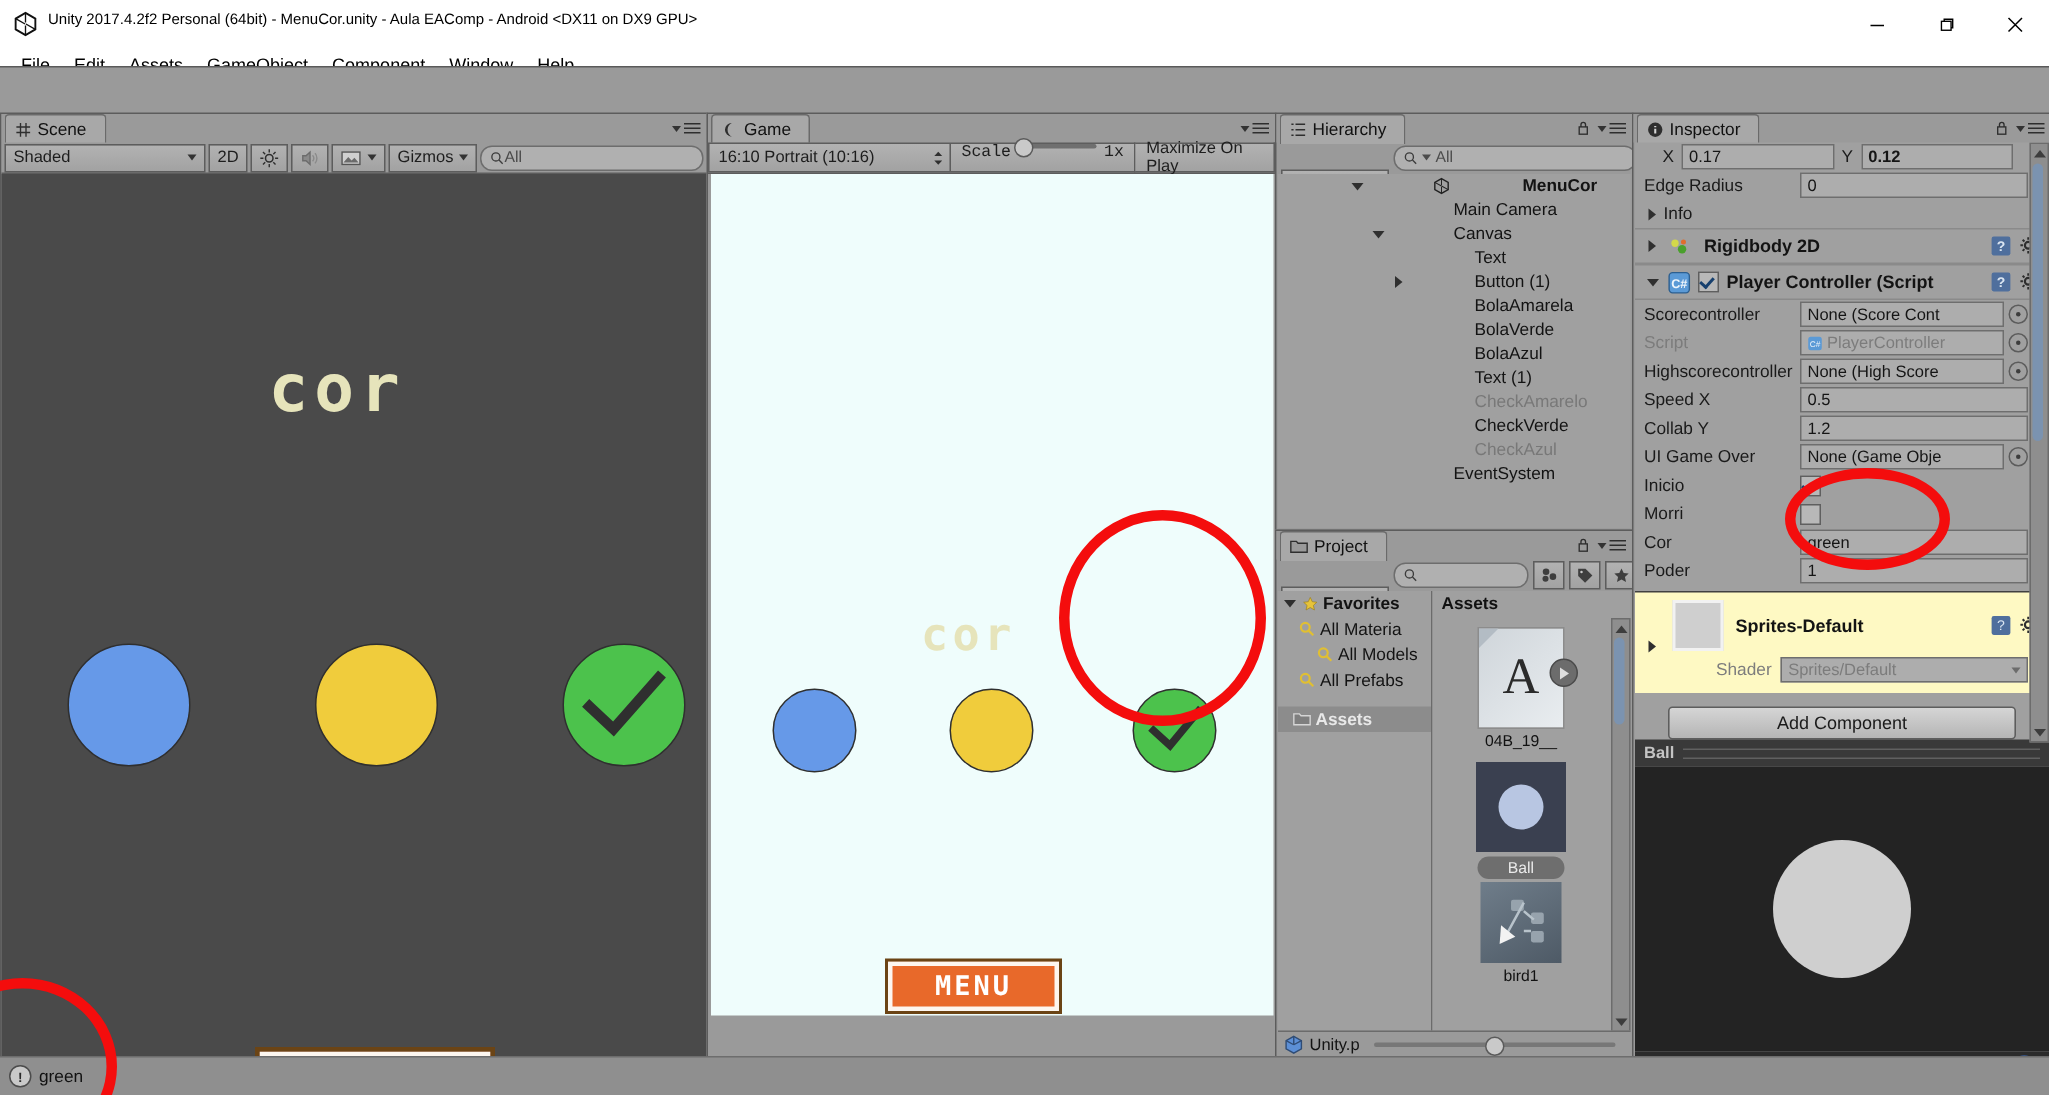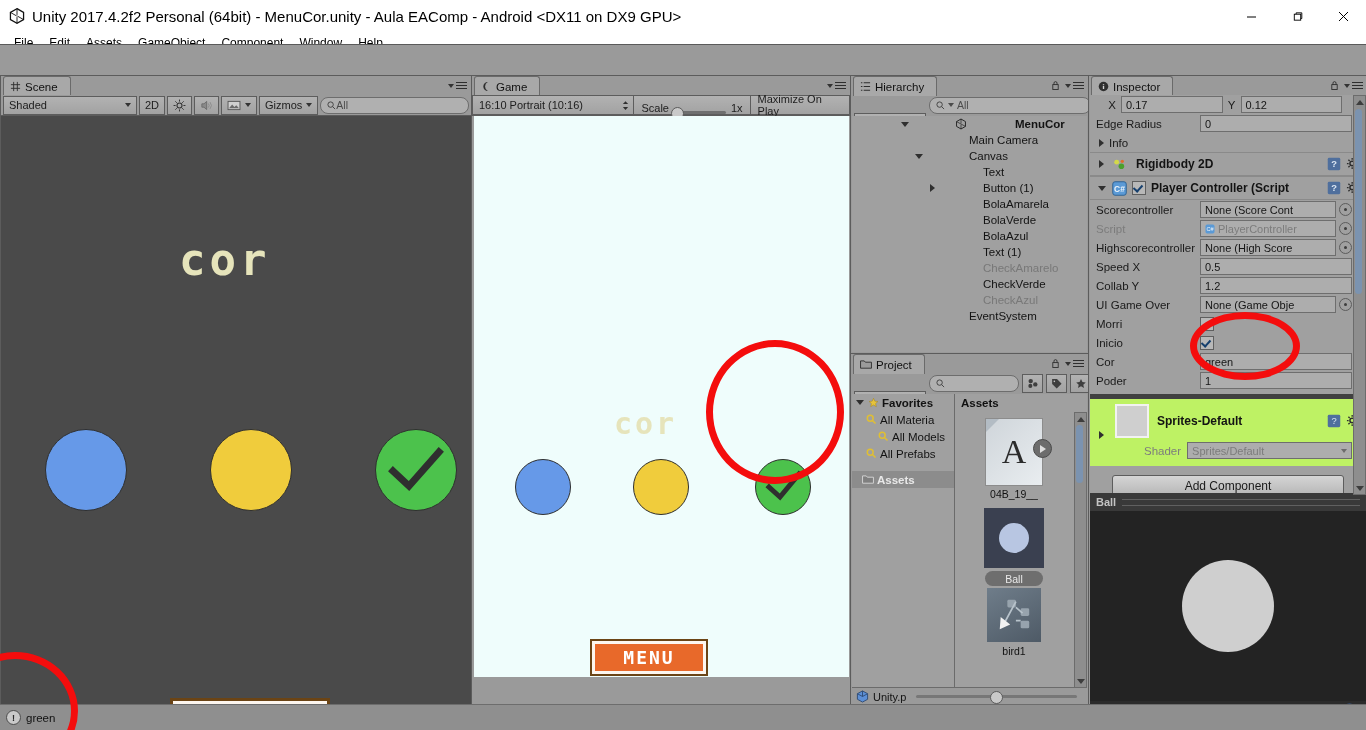--- a/index.html
+++ b/index.html
@@ -4,21 +4,21 @@
 <style>
   html,body{margin:0;padding:0;background:#808080;}
   body{width:1366px;height:730px;overflow:hidden;
        font-family:"Liberation Sans","DejaVu Sans",sans-serif;
        font-size:11px;color:#000;-webkit-font-smoothing:none;}
   .app{position:relative;width:1366px;height:730px;background:#9a9a9a;}
 
   
   .titlebar{position:absolute;left:0;top:0;width:1366px;height:32px;background:#ffffff;}
   .tb-icon{position:absolute;left:8px;top:7px;width:18px;height:18px;}
-  .tb-title{position:absolute;left:32px;top:8px;font-size:15px;color:#000;white-space:nowrap;}
+  .tb-title{position:absolute;left:32px;top:8px;font-size:10px;color:#000;white-space:nowrap;}
   .tb-btns{position:absolute;right:0;top:0;height:32px;display:flex;}
   .tb-btn{width:46px;height:32px;display:flex;align-items:center;justify-content:center;font-size:13px;color:#000;}
 
   
   .menubar{position:absolute;left:0;top:32px;width:1366px;height:22px;background:#ffffff;display:flex;align-items:center;padding-left:6px;}
   .menubar span{padding:2px 8px;font-size:12px;color:#000;}
 
   
   .toolbar{position:absolute;left:0;top:44px;width:1366px;height:30px;background:#9a9a9a;border-top:1px solid #5a5a5a;}
   .tbgroup{position:absolute;display:flex;}
@@ -63,22 +63,22 @@
   .svsearch{flex:1;height:15px;background:#b0b0b0;border:1px solid #6d6d6d;border-radius:8px;
             display:flex;align-items:center;padding:0 6px;font-size:10.5px;color:#4a4a4a;margin-right:4px;}
   .sv-canvas{position:absolute;left:0;top:40px;right:0;bottom:0;background:#4a4a4a;overflow:hidden;}
 
   
   #game-view{left:471px;top:75px;width:378px;height:630px;}
   .gv-toolbar{position:absolute;left:0;top:19px;width:100%;height:20px;background:#9a9a9a;border-bottom:1px solid #5c5c5c;
               display:flex;align-items:center;}
   .gvdd{height:18px;min-width:150px;background:linear-gradient(#b2b2b2,#a2a2a2);border:1px solid #5d5d5d;
         display:flex;align-items:center;justify-content:space-between;padding:0 4px 0 6px;font-size:11px;color:#1d1d1d;}
-  .gvscale{height:18px;display:flex;align-items:flex-end;gap:5px;padding:0 7px;background:linear-gradient(#b2b2b2,#a2a2a2);
-           border:1px solid #5d5d5d;border-left:none;font-size:11px;color:#1d1d1d;}
+  .gvscale{height:18px;display:flex;align-items:flex-start;gap:5px;padding:0 7px;background:linear-gradient(#b2b2b2,#a2a2a2);
+           border:1px solid #5d5d5d;border-left:none;font-size:11px;color:#1d1d1d;font-family:Liberation Mono, monospace;}
   .slider{position:relative;width:52px;height:3px;background:#6f6f6f;border-radius:2px;}
   .slider .knob{position:absolute;left:-3px;top:-4px;width:11px;height:11px;border-radius:50%;background:#c9c9c9;border:1px solid #5a5a5a;}
   .gvmax{height:18px;display:flex;align-items:center;padding:0 7px;background:linear-gradient(#b2b2b2,#a2a2a2);
          border:1px solid #5d5d5d;border-left:none;font-size:11px;color:#1d1d1d;}
   .gv-canvas{position:absolute;left:2px;top:40px;right:1px;bottom:29px;background:#effdfc;overflow:hidden;}
 
   
   #hierarchy{left:850px;top:75px;width:237px;height:277px;}
   .hsearchbar{position:absolute;left:0;top:19px;width:100%;height:20px;display:flex;align-items:center;gap:3px;padding:0 3px;}
   .createbtn{height:17px;padding:0 5px;background:linear-gradient(#b2b2b2,#a2a2a2);border:1px solid #5d5d5d;
@@ -699,21 +699,21 @@
           </span>
       </div>
     </div>
 
     <div class="insp-body">
 
       <div class="irow" style="padding-left:0;">
         <div style="width:26px;text-align:right;padding-right:5px;">X</div>
         <div class="ifield" style="flex:1;">0.17</div>
         <div style="width:18px;text-align:center;">Y</div>
-        <div class="ifield" style="flex:1;margin-right:10px;">0.12</div>
+        <div class="ifield" style="flex:1;margin-right:10px;font-weight:bold;">0.12</div>
       </div>
       <div class="irow">
         <div class="ilabel">Edge Radius</div>
         <div class="ifield">0</div>
       </div>
       <div class="irow">
         <span class="tw">
             <span class="right"></span>
           </span>
         <span style="margin-left:2px;">Info</span>
@@ -812,42 +812,42 @@
           <div class="irow">
             <div class="ilabel">UI Game Over</div>
             <div class="ifield">
               <span>None (Game Obje</span>
             </div>
             <span class="obj-dot">
               <i></i>
             </span>
           </div>
           <div class="irow">
+            <div class="ilabel">Inicio</div>
+            <span class="chk on"></span>
+          </div>
+          <div class="irow">
             <div class="ilabel">Morri</div>
             <span class="chk"></span>
-          </div>
-          <div class="irow">
-            <div class="ilabel">Inicio</div>
-            <span class="chk on"></span>
           </div>
           <div class="irow">
             <div class="ilabel">Cor</div>
             <div class="ifield">
               <span>green</span>
             </div>
           </div>
           <div class="irow">
             <div class="ilabel">Poder</div>
             <div class="ifield">
               <span>1</span>
             </div>
           </div>
         </div>
 
-      <div style="margin-top:4px;border-top:5px solid #404040;background:#bef264;padding:5px 6px 7px 6px;">
+      <div style="margin-top:4px;border-top:1px solid #404040;background:#fef9c3;padding:5px 6px 7px 6px;">
         <div style="display:flex;align-items:center;gap:8px;">
           <span class="tw" style="position:relative;top:14px;">
               <span class="right"></span>
             </span>
           <div style="width:30px;height:30px;background:#cfcfcf;border:2px solid #f2f2f2;"></div>
           <span style="font-size:12px;font-weight:bold;color:#131313;">Sprites-Default</span>
           <div style="margin-left:auto;display:flex;gap:5px;align-items:center;">
             <svg width="14" height="14" viewBox="0 0 15 15">
                 <rect x=".8" y=".8" width="13.4" height="13.4" rx="1.5" fill="#4f6f9d"></rect>
                 <text x="7.5" y="11" font-size="10" fill="#dbe6f2" text-anchor="middle" font-family="Liberation Sans">?</text>

